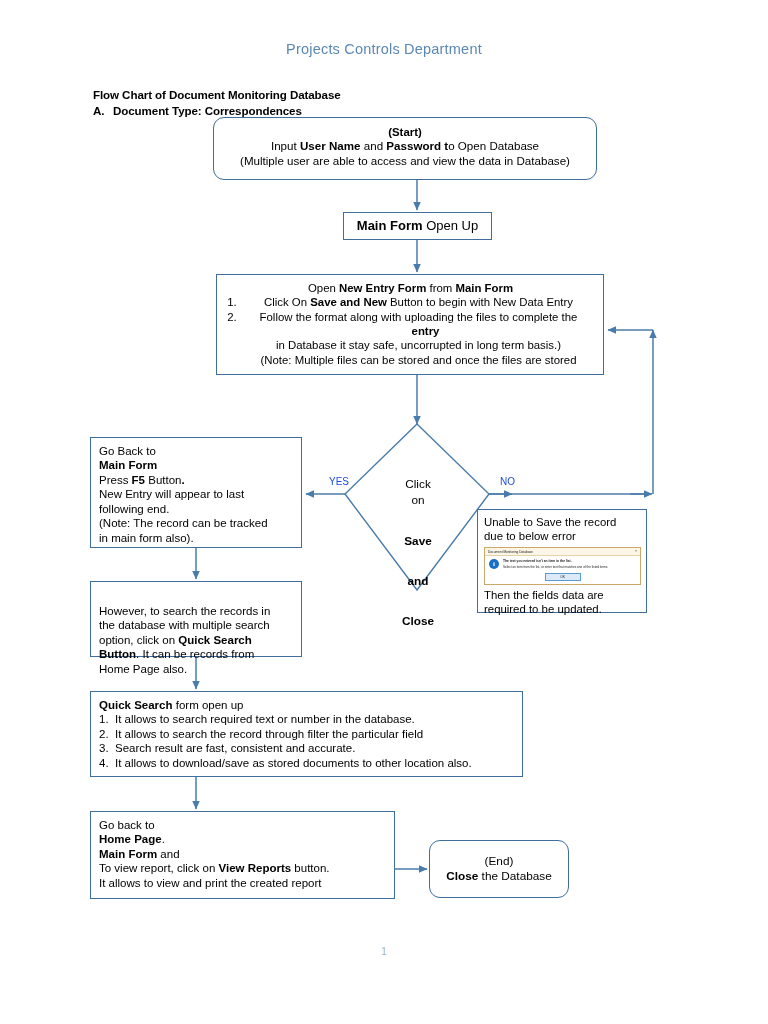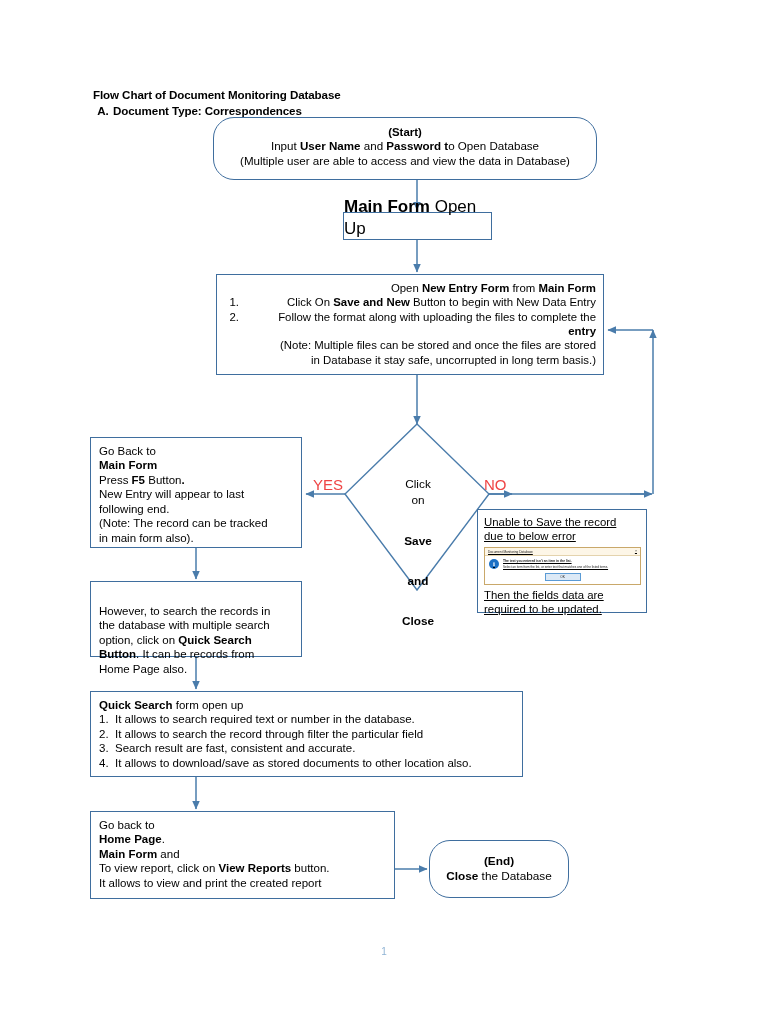--- a/index.html
+++ b/index.html
@@ -47,21 +47,20 @@
     font-weight: bold;
     letter-spacing: -0.1px;
   }
   .title-line2 {
     position: absolute;
     left: 93px;
     top: 104px;
     font-size: 11.6px;
     font-weight: bold;
     letter-spacing: -0.1px;
-    text-align: center;
   }
   .title-line2 .letter { display:inline-block; width: 20px; }
 
   .page-num {
     position: absolute;
     left: 0;
     top: 946px;
     width: 768px;
     text-align: center;
     font-size: 10px;
@@ -70,43 +69,43 @@
 
   .node {
     position: absolute;
     box-sizing: border-box;
     border: 1.3px solid #3f6e9e;
     background: #ffffff;
     font-size: 11.4px;
     line-height: 1.26;
     color: #000;
   }
-  .node.rounded { border-radius: 21px; }
+  .node.rounded { border-radius: 11px; }
 
   
   #node-start {
     left: 213px; top: 117px; width: 384px; height: 63px;
     padding: 7px 8px 0 8px;
     text-align: center;
   }
   #node-start .l1 { font-weight: bold; font-size: 11.4px; }
   #node-start .l2, #node-start .l3 { font-size: 11.6px; }
 
   
   #node-mainform {
     left: 343px; top: 212px; width: 149px; height: 28px;
-    display: flex; align-items: flex-end; justify-content: center;
-    font-size: 17px;
+    display: flex; align-items: center; justify-content: center;
+    font-size: 13px;
   }
 
   
   #node-newentry {
     left: 216px; top: 274px; width: 388px; height: 101px;
     padding: 6px 7px 0 8px;
-    text-align: right;
+    text-align: center;
   }
   .olist { margin: 0; padding: 0; list-style: none; }
   .olist li {
     position: relative;
     padding-left: 16px;
   }
   .olist li .num {
     position: absolute;
     left: 0; top: 0;
     width: 14px;
@@ -119,42 +118,42 @@
     position: absolute;
     left: 358px; top: 476px; width: 120px;
     text-align: center;
     font-size: 11.8px;
     line-height: 1.38;
   }
   #node-diamond-label .b { font-weight: bold; margin-top: 24px; }
 
   .branch-label {
     position: absolute;
-    font-size: 15px;
-    color: #ef4444;
+    font-size: 10px;
+    color: #1d4ed8;
+    margin-left: 16px;
   }
   #label-yes { left: 313px; top: 476px; }
   #label-no  { left: 484px; top: 476px; }
 
   
   #node-goback {
     left: 90px; top: 437px; width: 212px; height: 111px;
     padding: 6px 8px 0 8px;
     text-align: justify;
     font-size: 11.5px;
   }
   #node-goback .nj { text-align: left; }
 
   
   #node-error {
     left: 477px; top: 509px; width: 170px; height: 104px;
     padding: 5px 6px 8px 6px;
     text-align: justify;
     font-size: 11.4px;
-    text-decoration: underline;
   }
   #node-error .top-txt { text-align: left; }
 
   .dlg {
     box-sizing: border-box;
     width: 157px;
     margin: 3px 0 3px 0;
     border: 1px solid #c9a86a;
     background: #fdf6e7;
     font-size: 3.1px;
@@ -231,21 +230,21 @@
   }
 
   
   #node-end {
     left: 429px; top: 840px; width: 140px; height: 58px;
     display: flex; flex-direction: column;
     align-items: center; justify-content: center;
     font-size: 11.8px;
     text-align: center;
   }
-  #node-end .e1 { font-weight: bold; }
+  #node-end .e1 { font-weight: normal; }
 
   b, .b { font-weight: bold; }
 </style>
 </head>
 <body>
 
 <div id="page">
 
   <svg id="svg-layer" viewBox="0 0 768 1024" xmlns="http://www.w3.org/2000/svg">
     <defs>
@@ -278,20 +277,21 @@
       <line x1="196" y1="548" x2="196" y2="579" marker-end="url(#arrow)"></line>
 
       <line x1="196" y1="657" x2="196" y2="689" marker-end="url(#arrow)"></line>
 
       <line x1="196" y1="777" x2="196" y2="809" marker-end="url(#arrow)"></line>
 
       <line x1="395" y1="869" x2="427" y2="869" marker-end="url(#arrow)"></line>
     </g>
   </svg>
 
+  <div class="doc-header">Projects Controls Department</div>
 
   <div class="title-line1">Flow Chart of Document Monitoring Database</div>
 
   <div class="title-line2">
     <span class="letter">A.</span><span>Document Type: Correspondences</span>
   </div>
 
   <div class="node rounded" id="node-start">
     <div class="l1">(Start)</div>
     <div class="l2"><span>Input </span><b>User Name</b><span> and </span><b>Password t</b><span>o Open Database</span></div>
@@ -306,22 +306,22 @@
     <div><span>Open </span><b>New Entry Form</b><span> from </span><b>Main Form</b></div>
     <ul class="olist">
       <li>
         <span class="num">1.</span><span>Click On </span><b>Save and New</b><span> Button to begin with New Data Entry</span>
       </li>
       <li>
         <span class="num">2.</span><span>Follow the format along with uploading the files to complete the</span>
       </li>
     </ul>
     <div class="indent-sub">entry</div>
+    <div class="indent-note">in Database it stay safe, uncorrupted in long term basis.)</div>
     <div class="indent-note">(Note: Multiple files can be stored and once the files are stored</div>
-    <div class="indent-note">in Database it stay safe, uncorrupted in long term basis.)</div>
   </div>
 
   <div id="node-diamond-label">
     <div>Click</div>
     <div>on</div>
     <div class="b">Save</div>
     <div class="b">and</div>
     <div class="b">Close</div>
   </div>
 

